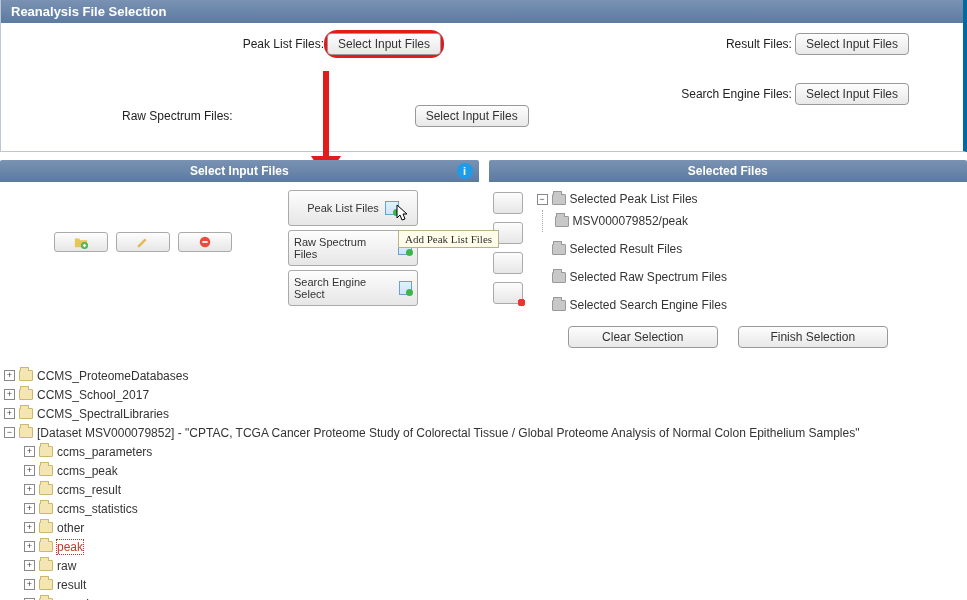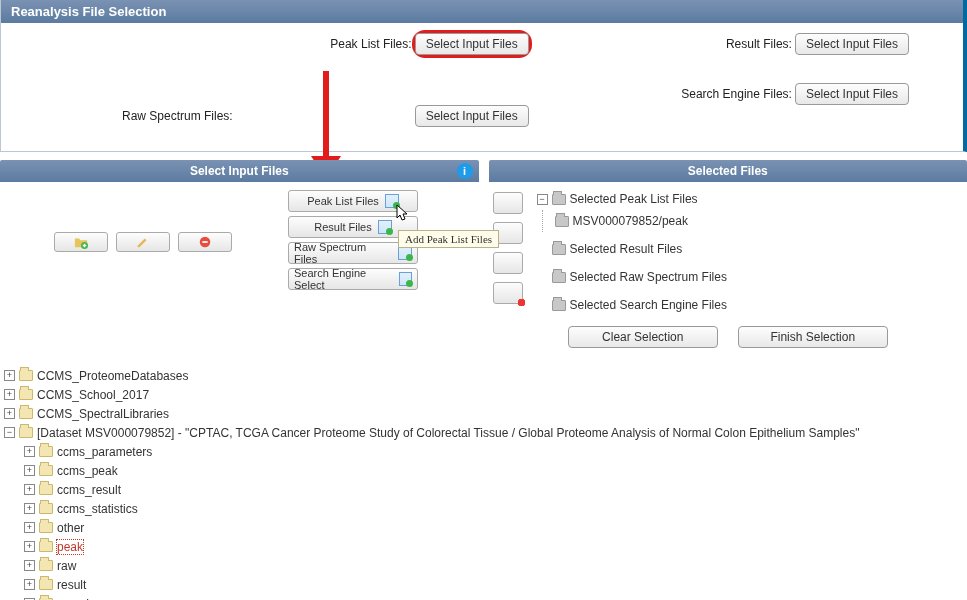--- a/index.html
+++ b/index.html
@@ -106,21 +106,21 @@
   .file-type-btns {
     position: absolute;
     left: 288px;
     top: 8px;
     display:flex;
     flex-direction: column;
     gap: 4px;
   }
   .file-type-btn {
     width: 130px;
-    height: 22px;
+    height: 36px;
     border:1px solid #aaa;
     border-radius:3px;
     background: linear-gradient(#fdfdfd, #e6e6e6);
     font-size: 11px;
     display:flex;align-items:center;justify-content:center;
     gap: 6px;
     padding: 0 5px;
     cursor:pointer;
   }
   .file-type-btn .mini-file-icon{
@@ -211,21 +211,21 @@
   .folder-sel { outline:1px dotted #c0392b; color:#c0392b; }
   .indent-1{ padding-left:20px;}
 </style>
 </head>
 <body>
 
 <div class="panel" style="position:relative;">
   <div class="panel-header">Reanalysis File Selection</div>
   <div class="panel-body" style="position:relative;">
     <div class="row-fields">
-      <div class="field-left" style="justify-content:flex-end; padding-left:140px;">
+      <div class="field-left" style="justify-content:center; padding-left:140px;">
         <span class="field-label">Peak List Files:</span>
         <span class="btn-highlight">
           <button class="btn">Select Input Files</button>
         </span>
       </div>
       <div class="field-right">
         <span class="field-label">Result Files:</span>
         <button class="btn">Select Input Files</button>
       </div>
     </div>
@@ -272,24 +272,20 @@
           <svg class="ic" viewBox="0 0 16 16">
               <circle cx="8" cy="8" r="6" fill="#e74c3c"></circle>
               <path d="M5 8h6" stroke="#fff" stroke-width="2"></path>
             </svg>
         </div>
       </div>
 
       <div class="file-type-btns">
         <div class="file-type-btn">
           <span>Peak List Files</span>
-          <span class="mini-file-icon"></span>
-        </div>
-        <div class="file-type-btn">
-          <span>Result Files</span>
           <span class="mini-file-icon"></span>
         </div>
         <div class="file-type-btn">
           <span>Raw Spectrum Files</span>
           <span class="mini-file-icon"></span>
         </div>
         <div class="file-type-btn">
           <span>Search Engine Select</span>
           <span class="mini-file-icon"></span>
         </div>

